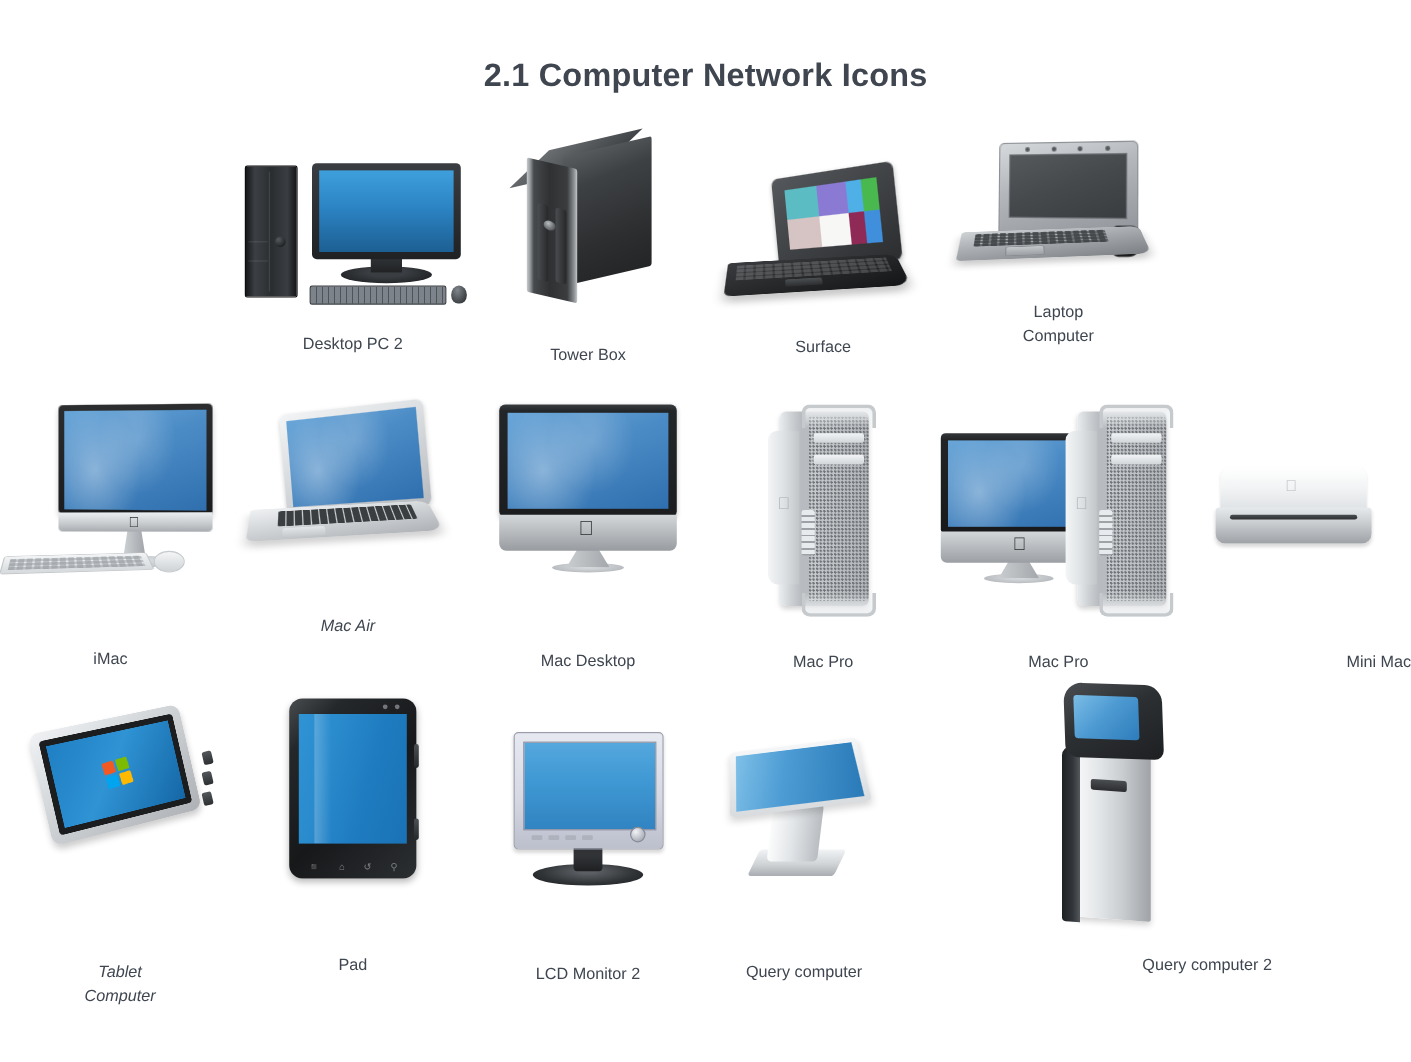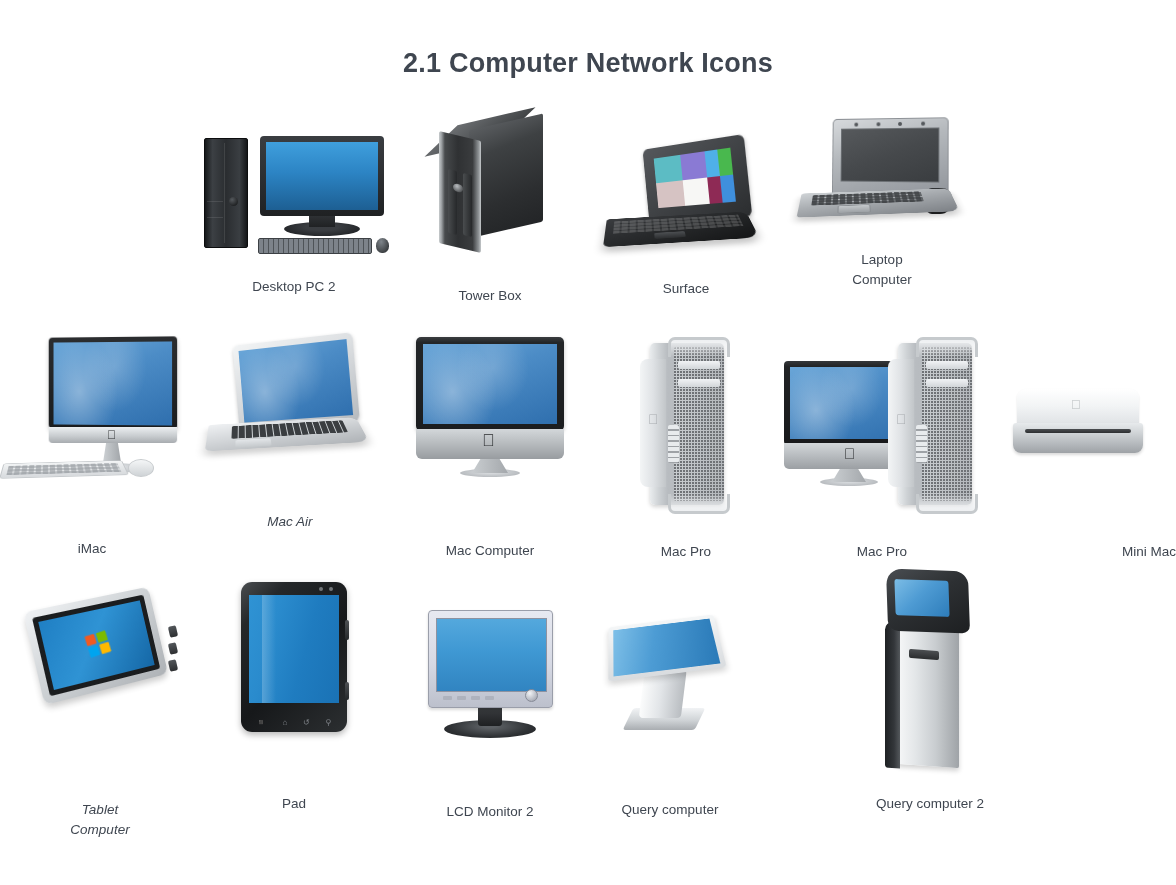--- a/index.html
+++ b/index.html
@@ -775,21 +775,21 @@
     <div class="cell" style="left:392px; top:0px; width:196px;">
       <div class="art maccomp">
         <div class="standfoot"></div>
           <div class="stand"></div>
         <div class="disp">
             <div class="scr"></div>
           </div>
         <div class="chin"></div>
         <div class="apple"></div>
       </div>
-      <div class="label" style="margin-top:64px;">Mac Computer</div>
+      <div class="label" style="margin-top:64px;">Mac Desktop</div>
     </div>
 
     <div class="cell" style="left:588px; top:0px; width:196px;">
       <div class="art macpro">
         <div class="body"></div>
         <div class="sidepanel"></div>
           <div class="sideapple"></div>
         <div class="mesh"></div>
         <div class="slot s1"></div>
           <div class="slot s2"></div>
@@ -913,16 +913,16 @@
     </div>
 
     <div class="cell" style="left:800px; top:-12px; width:260px;">
       <div class="art query2">
         <div class="col"></div>
           <div class="edge"></div>
         <div class="head"></div>
           <div class="hscr"></div>
         <div class="slot"></div>
       </div>
-      <div class="label" style="margin-top:24px;">Query computer 2</div>
+      <div class="label" style="margin-top:24px;text-align:right;">Query computer 2</div>
     </div>
   </div>
 </div>
 
 </body></html>

